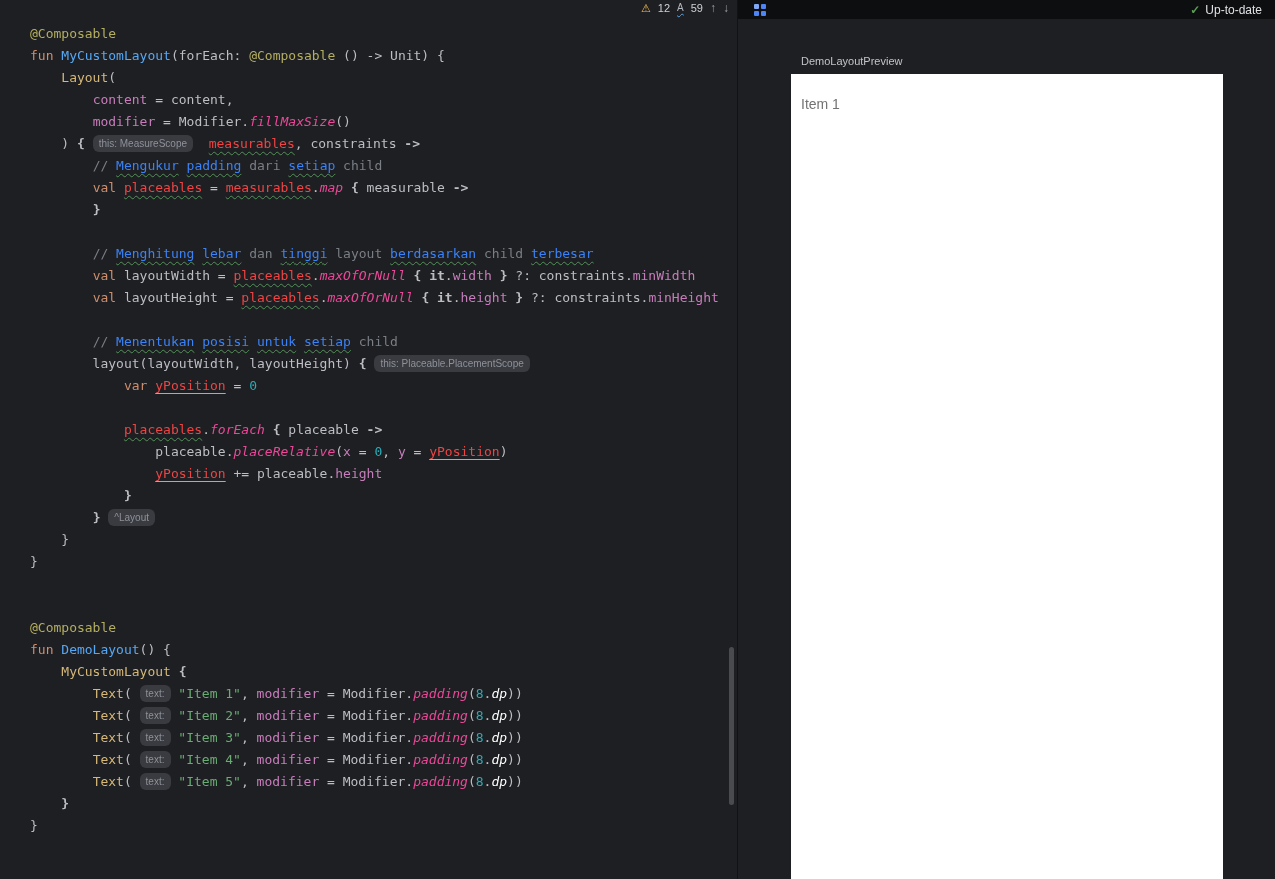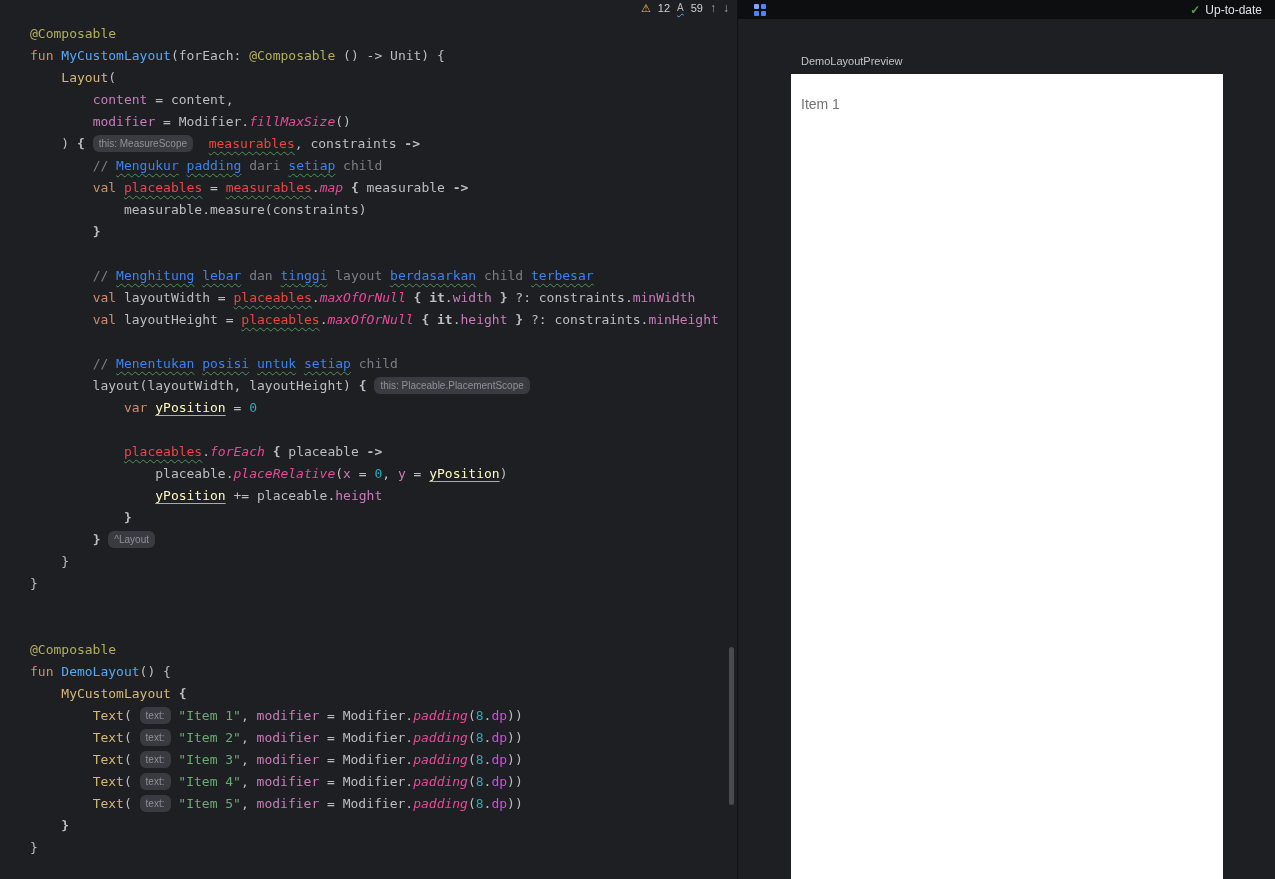--- a/index.html
+++ b/index.html
@@ -12,32 +12,32 @@
   .code-area{position:absolute;inset:0;padding:23px 0 0 30px;
              font-family:"DejaVu Sans Mono",monospace;font-size:13px;line-height:22px;color:#BCBEC4}
   .line{white-space:pre;height:22px}
 
   .t-p{color:#BCBEC4}
   .t-b{color:#BCBEC4;font-weight:bold}
   .t-k{color:#CF8E6D}
   .t-fnd{color:#56A8F5}
   .t-fnc{color:#D5B778}
   .t-ext{color:#ec4899;font-style:italic}
-  .t-eprop{color:#d946ef;}
+  .t-eprop{color:#ffffff;font-style:italic}
   .t-prop{color:#C77DBB}
   .t-named{color:#C77DBB}
   .t-str{color:#6AAB73}
   .t-num{color:#2AACB8}
   .t-ann{color:#B3AE60}
   .t-cmt{color:#7A7E85}
   .t-cmtw{color:#3b82f6;text-decoration-line:underline;text-decoration-style:wavy;
           text-decoration-color:#549159;text-decoration-thickness:1px;text-underline-offset:3px}
   .t-typo{color:#ef4444;text-decoration-line:underline;text-decoration-style:wavy;
           text-decoration-color:#549159;text-decoration-thickness:1px;text-underline-offset:3px}
-  .t-var{color:#fef9c3;text-decoration-line:underline;text-decoration-color:#A9ABB0;
+  .t-var{color:#ef4444;text-decoration-line:underline;text-decoration-color:#A9ABB0;
          text-decoration-thickness:1px;text-underline-offset:3px}
   .chip{display:inline-block;background:#393B40;color:#8E9199;
         font-family:"Liberation Sans",sans-serif;font-size:10px;line-height:13px;
         border-radius:6px;padding:2px 6px;position:relative;top:-1px}
 
   .inspect-widget{position:absolute;top:1px;right:8px;display:flex;align-items:center;gap:7px;
                   font-size:11px;color:#CED0D6;height:14px}
   .warn-ico{color:#F5BD4F;font-size:11px;line-height:12px}
   .typo-ico{color:#B4B8BF;font-size:10px;line-height:12px;
             text-decoration-line:underline;text-decoration-style:wavy;
@@ -66,21 +66,20 @@
   <div class="editor-pane">
     <div class="code-area">
         <div class="line"><span class="t-ann">@Composable</span></div>
         <div class="line"><span class="t-k">fun </span><span class="t-fnd">MyCustomLayout</span><span class="t-p">(forEach: </span><span class="t-ann">@Composable</span><span class="t-p"> () -&gt; Unit) {</span></div>
         <div class="line"><span class="t-p">    </span><span class="t-fnc">Layout</span><span class="t-p">(</span></div>
         <div class="line"><span class="t-p">        </span><span class="t-named">content</span><span class="t-p"> = content,</span></div>
         <div class="line"><span class="t-p">        </span><span class="t-named">modifier</span><span class="t-p"> = Modifier.</span><span class="t-ext">fillMaxSize</span><span class="t-p">()</span></div>
         <div class="line"><span class="t-p">    ) </span><span class="t-b">{</span><span class="t-p"> </span><span class="chip">this: MeasureScope</span><span class="t-p">  </span><span class="t-typo">measurables</span><span class="t-p">, constraints </span><span class="t-b">-&gt;</span></div>
         <div class="line"><span class="t-p">        </span><span class="t-cmt">// </span><span class="t-cmtw">Mengukur</span><span class="t-cmt"> </span><span class="t-cmtw">padding</span><span class="t-cmt"> dari </span><span class="t-cmtw">setiap</span><span class="t-cmt"> child</span></div>
         <div class="line"><span class="t-p">        </span><span class="t-k">val</span><span class="t-p"> </span><span class="t-typo">placeables</span><span class="t-p"> = </span><span class="t-typo">measurables</span><span class="t-p">.</span><span class="t-ext">map</span><span class="t-p"> </span><span class="t-b">{</span><span class="t-p"> measurable </span><span class="t-b">-&gt;</span></div>
-        <div class="line"><span class="t-p">            measurable.measure(constraints)</span></div>
         <div class="line"><span class="t-p">        </span><span class="t-b">}</span></div>
         <div class="line">&nbsp;</div>
         <div class="line"><span class="t-p">        </span><span class="t-cmt">// </span><span class="t-cmtw">Menghitung</span><span class="t-cmt"> </span><span class="t-cmtw">lebar</span><span class="t-cmt"> dan </span><span class="t-cmtw">tinggi</span><span class="t-cmt"> layout </span><span class="t-cmtw">berdasarkan</span><span class="t-cmt"> child </span><span class="t-cmtw">terbesar</span></div>
         <div class="line"><span class="t-p">        </span><span class="t-k">val</span><span class="t-p"> layoutWidth = </span><span class="t-typo">placeables</span><span class="t-p">.</span><span class="t-ext">maxOfOrNull</span><span class="t-p"> </span><span class="t-b">{</span><span class="t-p"> </span><span class="t-b">it</span><span class="t-p">.</span><span class="t-prop">width</span><span class="t-p"> </span><span class="t-b">}</span><span class="t-p"> ?: constraints.</span><span class="t-prop">minWidth</span></div>
         <div class="line"><span class="t-p">        </span><span class="t-k">val</span><span class="t-p"> layoutHeight = </span><span class="t-typo">placeables</span><span class="t-p">.</span><span class="t-ext">maxOfOrNull</span><span class="t-p"> </span><span class="t-b">{</span><span class="t-p"> </span><span class="t-b">it</span><span class="t-p">.</span><span class="t-prop">height</span><span class="t-p"> </span><span class="t-b">}</span><span class="t-p"> ?: constraints.</span><span class="t-prop">minHeight</span></div>
         <div class="line">&nbsp;</div>
         <div class="line"><span class="t-p">        </span><span class="t-cmt">// </span><span class="t-cmtw">Menentukan</span><span class="t-cmt"> </span><span class="t-cmtw">posisi</span><span class="t-cmt"> </span><span class="t-cmtw">untuk</span><span class="t-cmt"> </span><span class="t-cmtw">setiap</span><span class="t-cmt"> child</span></div>
         <div class="line"><span class="t-p">        layout(layoutWidth, layoutHeight) </span><span class="t-b">{</span><span class="t-p"> </span><span class="chip">this: Placeable.PlacementScope</span></div>
         <div class="line"><span class="t-p">            </span><span class="t-k">var</span><span class="t-p"> </span><span class="t-var">yPosition</span><span class="t-p"> = </span><span class="t-num">0</span></div>
         <div class="line">&nbsp;</div>

